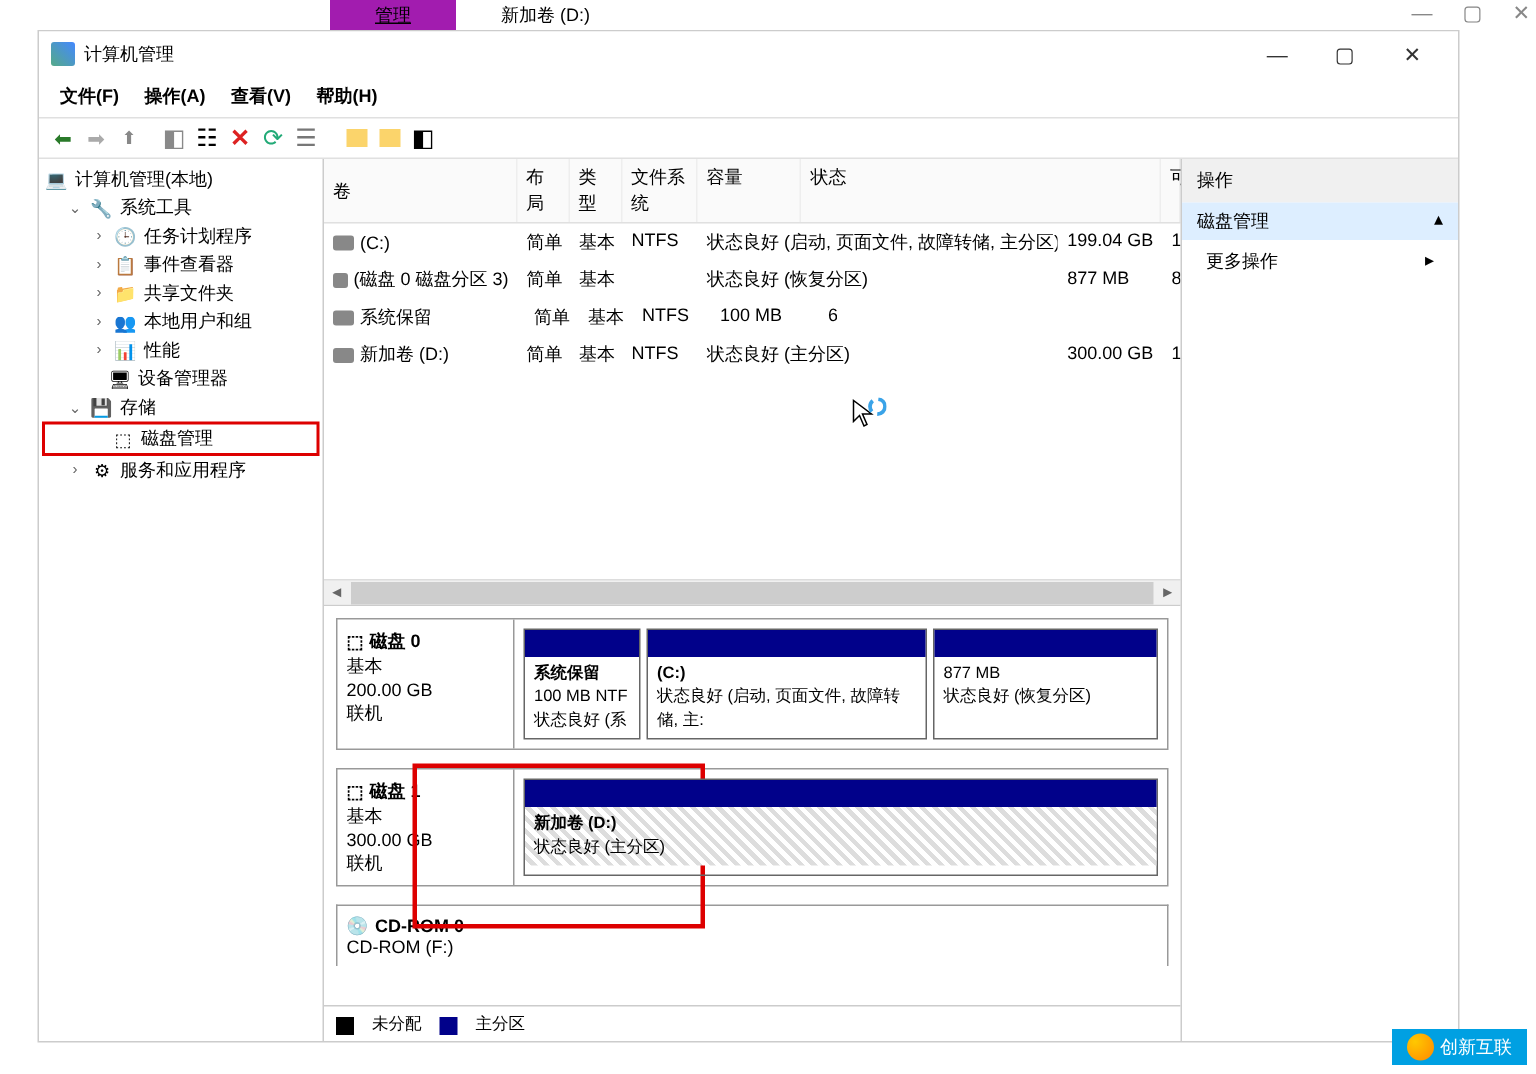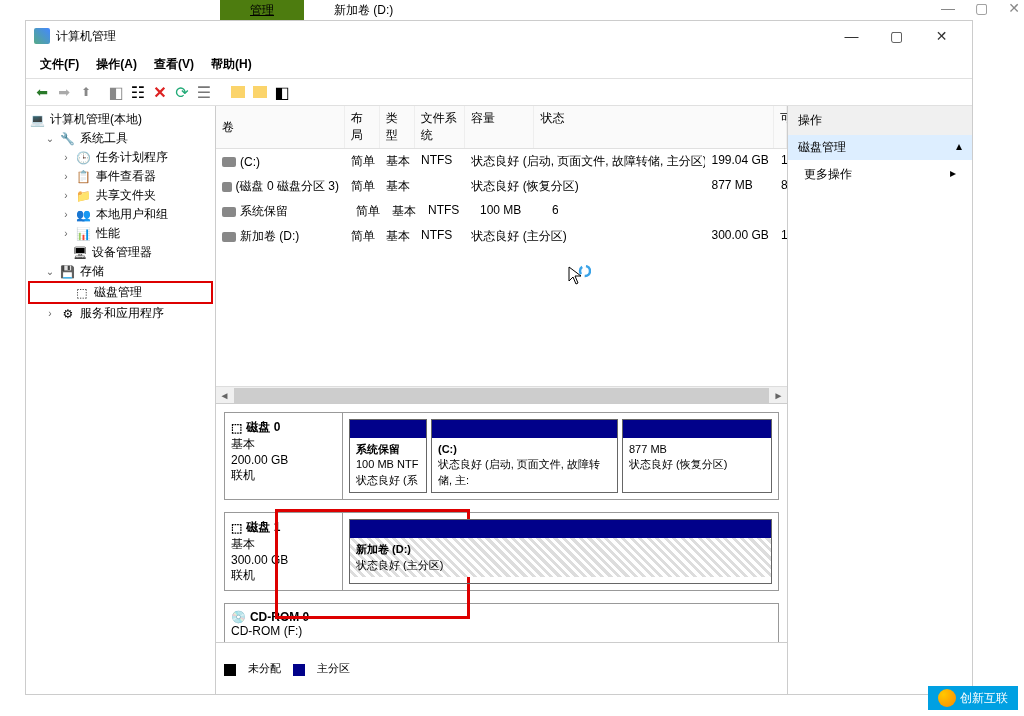--- a/index.html
+++ b/index.html
@@ -1,20 +1,20 @@
 <!DOCTYPE html>
 <html><head>
 <meta charset="utf-8">
 <style>
 * { box-sizing: border-box; margin: 0; padding: 0; font-family: "Microsoft YaHei", "Segoe UI", sans-serif; }
 body { background: #fff; width: 1024px; height: 716px; overflow: hidden; position: relative; }
 
 .taskbar-hint { display: flex; height: 20px; background: #fff; }
 .taskbar-hint .tab { padding: 2px 30px; font-size: 12px; }
-.taskbar-hint .tab.active { background: #4d7c0f; text-decoration: underline; }
+.taskbar-hint .tab.active { background: #a21caf; text-decoration: underline; }
 
 .window { position: absolute; left: 25px; top: 20px; width: 948px; height: 675px; background: #fff; border: 1px solid #ccc; display: flex; flex-direction: column; }
 
 .titlebar { display: flex; align-items: center; height: 30px; padding: 0 8px; background: #fff; }
 .titlebar .icon { width: 16px; height: 16px; margin-right: 6px; background: linear-gradient(45deg,#5a8,#48f); border-radius: 2px; }
 .titlebar .title { flex: 1; font-size: 12px; }
 .titlebar .win-btn { width: 45px; height: 30px; display: flex; align-items: center; justify-content: center; font-size: 14px; color: #333; cursor: pointer; }
 
 .menubar { display: flex; gap: 5px; padding: 2px 8px; font-size: 12px; border-bottom: 1px solid #e0e0e0; font-weight: bold; }
 .menubar .menu-item { padding: 3px 6px; cursor: pointer; }
@@ -66,21 +66,21 @@
 .disk-info { width: 118px; padding: 6px; border-right: 1px solid #999; }
 .disk-info .dname { font-weight: bold; display: flex; align-items: center; gap: 4px; }
 .disk-parts { flex: 1; display: flex; padding: 6px; gap: 4px; }
 .part { border: 1px solid #666; position: relative; display: flex; flex-direction: column; }
 .part-bar { height: 18px; background: #01018a; }
 .part-body { padding: 4px 6px; font-size: 11px; line-height: 1.4; }
 .part-body.hatched { background: repeating-linear-gradient(45deg, #fff, #fff 3px, #ddd 3px, #ddd 6px); }
 .part-body .pname { font-weight: bold; }
 .red-highlight-box { position: absolute; border: 3px solid #d00; pointer-events: none; }
 
-.legend { display: flex; gap: 12px; padding: 18px 8px; font-size: 11px; border-top: 1px solid #ccc; align-items: flex-end; }
+.legend { display: flex; gap: 12px; padding: 4px 8px; font-size: 11px; border-top: 1px solid #ccc; align-items: flex-end; }
 .leg-sq { width: 12px; height: 12px; display: inline-block; }
 .leg-unalloc { background: #000; }
 .leg-primary { background: #01018a; }
 
 .actions-panel { width: 185px; border-left: 1px solid #ccc; font-size: 12px; }
 .actions-head { background: #f0f0f0; padding: 6px 10px; }
 .actions-sub { background: #ddeeff; padding: 4px 10px; display: flex; justify-content: space-between; cursor: pointer; }
 .actions-item { padding: 6px 16px; cursor: pointer; display: flex; justify-content: space-between; }
 
 .cursor-busy { position: absolute; left: 567px; top: 265px; pointer-events: none; }

